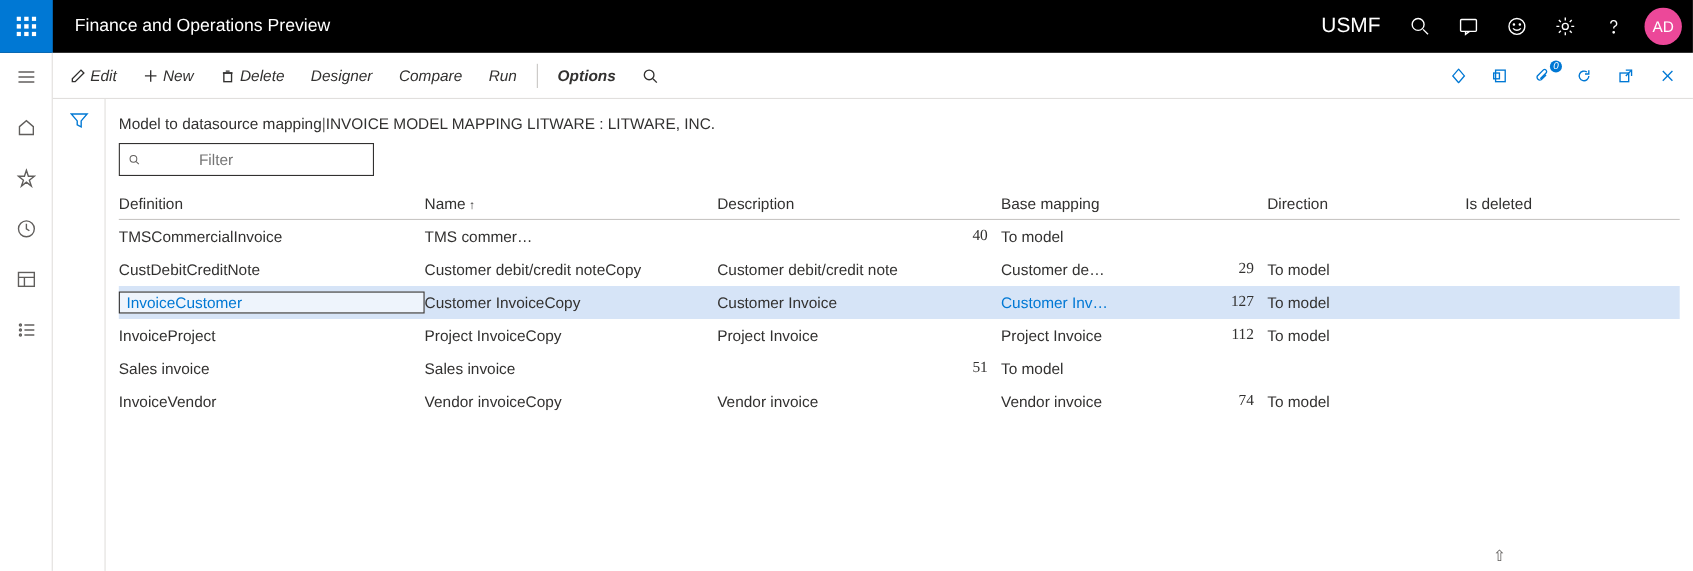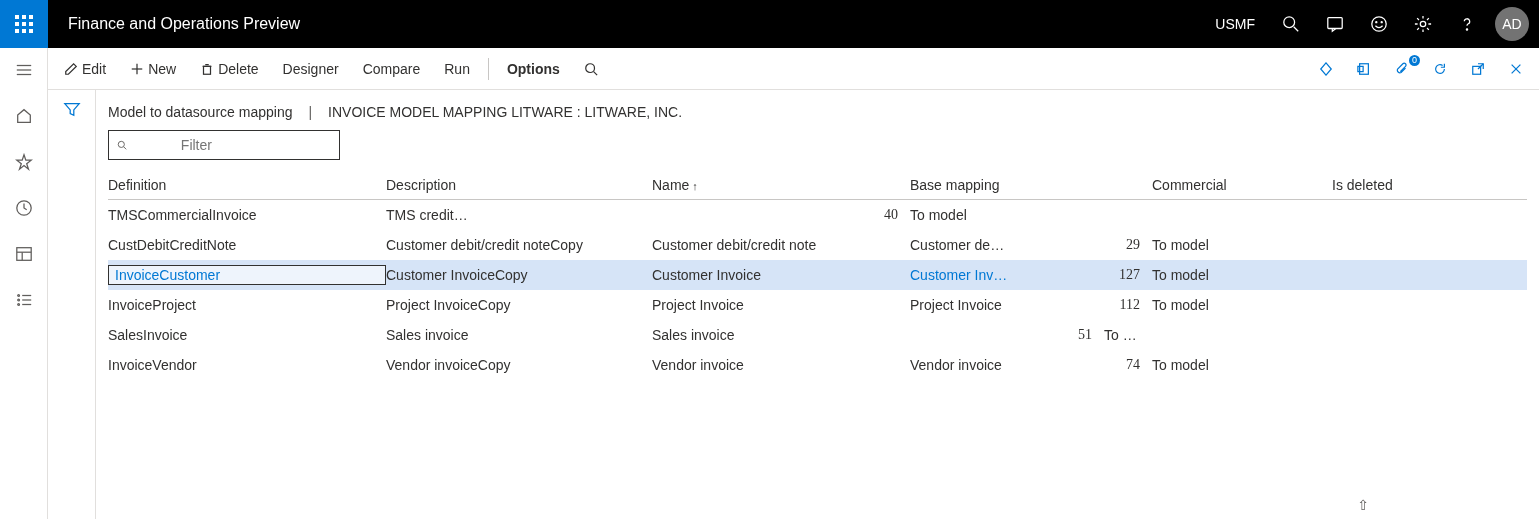--- a/index.html
+++ b/index.html
@@ -4,52 +4,52 @@
 <style>
 * { box-sizing: border-box; margin: 0; padding: 0; }
 html, body { font-family: "Segoe UI", Arial, sans-serif; font-size: 14px; color: #323130; background: #fff; width: 1539px; height: 519px; overflow: hidden; }
 
 
 .top-bar { display: flex; align-items: center; height: 48px; background: #000; color: #fff; }
 .waffle { width: 48px; height: 48px; background: #0078d4; display: flex; align-items: center; justify-content: center; }
 .waffle svg { width: 18px; height: 18px; fill: #fff; }
 .app-title { font-size: 16px; font-weight: 400; padding: 0 20px; flex: 0 0 auto; }
 .top-bar .spacer { flex: 1; }
-.entity { font-size: 14px; padding: 0 14px; }
+.entity { font-size: 19px; padding: 0 14px; }
 .top-icon { width: 44px; height: 48px; display: flex; align-items: center; justify-content: center; cursor: pointer; }
 .top-icon svg { width: 18px; height: 18px; fill: none; stroke: #fff; stroke-width: 1.4; }
-.avatar { width: 34px; height: 34px; border-radius: 50%; background: #737373; color: #fff; display: flex; align-items: center; justify-content: center; font-size: 14px; margin: 0 10px 0 6px; }
+.avatar { width: 34px; height: 34px; border-radius: 50%; background: #ec4899; color: #fff; display: flex; align-items: center; justify-content: center; font-size: 14px; margin: 0 10px 0 6px; }
 
 
 .shell { display: flex; height: 471px; }
 .leftrail { width: 48px; border-right: 1px solid #e1dfdd; display: flex; flex-direction: column; align-items: center; padding-top: 10px; gap: 22px; }
 .leftrail .ico { width: 24px; height: 24px; display:flex; align-items:center; justify-content:center; cursor:pointer; }
 .leftrail svg { width: 18px; height: 18px; fill: none; stroke: #605e5c; stroke-width: 1.4; }
 
 .content-wrap { flex: 1; display: flex; flex-direction: column; }
 
 
-.cmdbar { display: flex; align-items: center; height: 42px; border-bottom: 1px solid #e1dfdd; padding: 0 8px; gap: 8px; }
+.cmdbar { display: flex; align-items: center; height: 42px; border-bottom: 1px solid #e1dfdd; padding: 0 8px; gap: 8px; font-style: italic; }
 .cmd { display: inline-flex; align-items: center; gap: 4px; padding: 4px 8px; color: #323130; cursor: pointer; font-size: 14px; border-radius: 2px; }
 .cmd.bold { font-weight: 600; }
 .cmd svg { width: 14px; height: 14px; stroke: #323130; fill: none; stroke-width: 1.4; }
 .cmd-divider { width:1px; height:22px; background:#c8c6c4; margin:0 2px; }
 .cmdbar .spacer { flex: 1; }
 .cmd-right { color: #0078d4; }
 .cmd-right svg { stroke: #0078d4; }
 .cmd-right.badge { position: relative; }
 .dot { position:absolute; top:-3px; right:-3px; background:#0078d4; color:#fff; border-radius:8px; font-size:9px; padding:0 3px; line-height:11px; }
 
 
 .body-row { display:flex; flex:1; min-height:0; }
 .filter-col { width: 48px; border-right: 1px solid #e1dfdd; padding-top: 10px; display:flex; justify-content:center; }
 .filter-col svg { width:18px; height:18px; fill:none; stroke:#0078d4; stroke-width:1.4; }
 
 .main { flex:1; padding: 14px 12px 0 12px; position:relative; }
-.crumb { font-size: 14px; color: #323130; display:flex; gap:16px; align-items:center; margin-bottom:10px; }
+.crumb { font-size: 14px; color: #323130; display:flex; gap:0; align-items:center; margin-bottom:10px; }
 .crumb .sep { color:#605e5c; }
 
 .filter-box { display:flex; align-items:center; border:1px solid #323130; width: 232px; height:30px; padding:0 8px; gap:6px; margin-bottom:10px; }
 .filter-box svg { width:14px; height:14px; stroke:#605e5c; fill:none; stroke-width:1.5; }
 .filter-box input { border:none; outline:none; font-size:14px; width:100%; color:#605e5c; background:transparent;margin-left:48px; }
 
 
 .grid { width: 100%; }
 .grid-head, .grid-row { display:grid; grid-template-columns: 278px 266px 258px 194px 48px 180px 120px; align-items:center; height:30px; }
 .grid-head { border-bottom:1px solid #c8c6c4; color:#323130; font-size:14px; }
@@ -265,31 +265,31 @@
           <svg viewBox="0 0 16 16">
               <circle cx="7" cy="7" r="5"></circle>
               <line x1="11" y1="11" x2="15" y2="15"></line>
             </svg>
           <input type="text" placeholder="Filter" style="">
         </div>
 
         <div class="grid">
           <div class="grid-head">
             <div class="hcell">Definition</div>
+            <div class="hcell"><span>Name</span><span class="sort">↑</span></div>
             <div class="hcell">Description</div>
-            <div class="hcell"><span>Name</span><span class="sort">↑</span></div>
             <div class="hcell">Base mapping</div>
             <div class="hcell num"></div>
-            <div class="hcell">Commercial</div>
+            <div class="hcell">Direction</div>
             <div class="hcell">Is deleted</div>
           </div>
           <div id="grid-body">
               <div class="grid-row">
                 <div class="cell def">TMSCommercialInvoice</div>
-                <div class="cell base">TMS credit…</div>
+                <div class="cell base">TMS commer…</div>
                 <div class="cell num">40</div>
                 <div class="cell ">To model</div>
                 <div class="cell "></div>
               </div>
               <div class="grid-row">
                 <div class="cell def">CustDebitCreditNote</div>
                 <div class="cell ">Customer debit/credit noteCopy</div>
                 <div class="cell ">Customer debit/credit note</div>
                 <div class="cell base">Customer de…</div>
                 <div class="cell num">29</div>
@@ -308,21 +308,20 @@
               <div class="grid-row">
                 <div class="cell def">InvoiceProject</div>
                 <div class="cell ">Project InvoiceCopy</div>
                 <div class="cell ">Project Invoice</div>
                 <div class="cell base">Project Invoice</div>
                 <div class="cell num">112</div>
                 <div class="cell ">To model</div>
                 <div class="cell "></div>
               </div>
               <div class="grid-row">
-                <div class="cell def">SalesInvoice</div>
                 <div class="cell ">Sales invoice</div>
                 <div class="cell base">Sales invoice</div>
                 <div class="cell num">51</div>
                 <div class="cell ">To model</div>
                 <div class="cell "></div>
               </div>
               <div class="grid-row">
                 <div class="cell def">InvoiceVendor</div>
                 <div class="cell ">Vendor invoiceCopy</div>
                 <div class="cell ">Vendor invoice</div>

